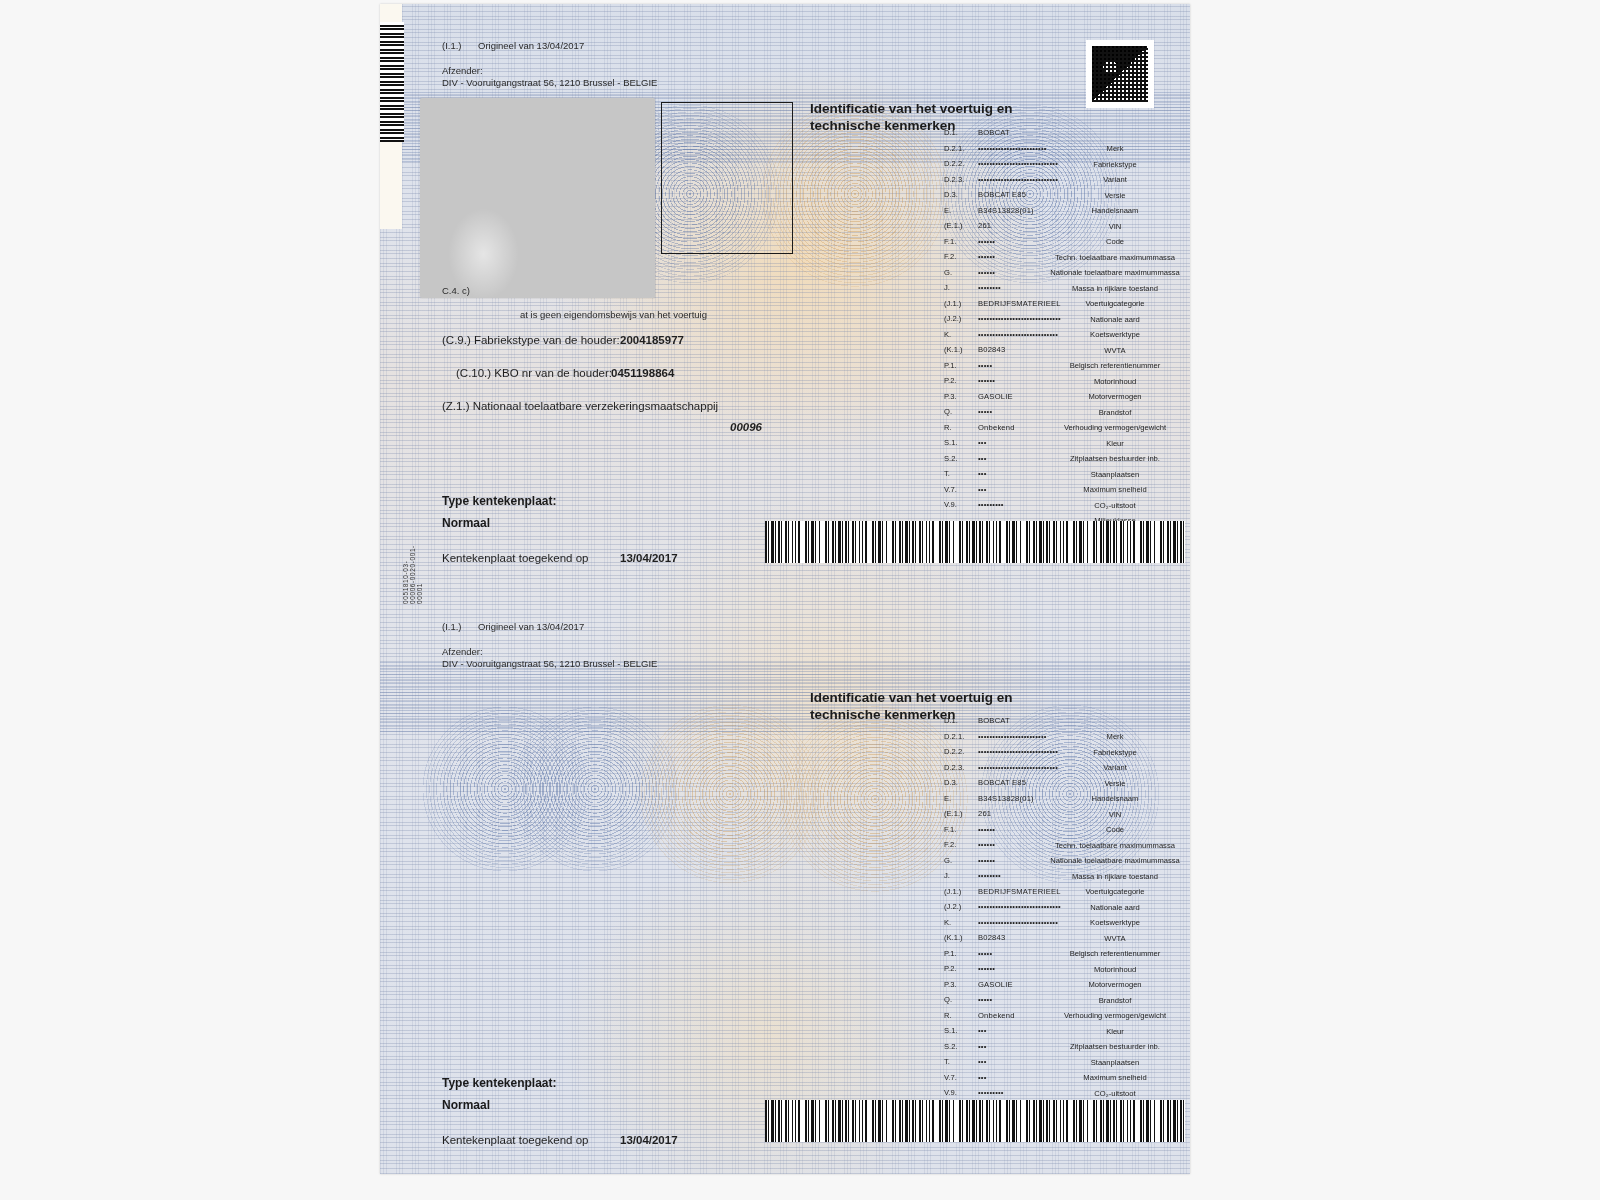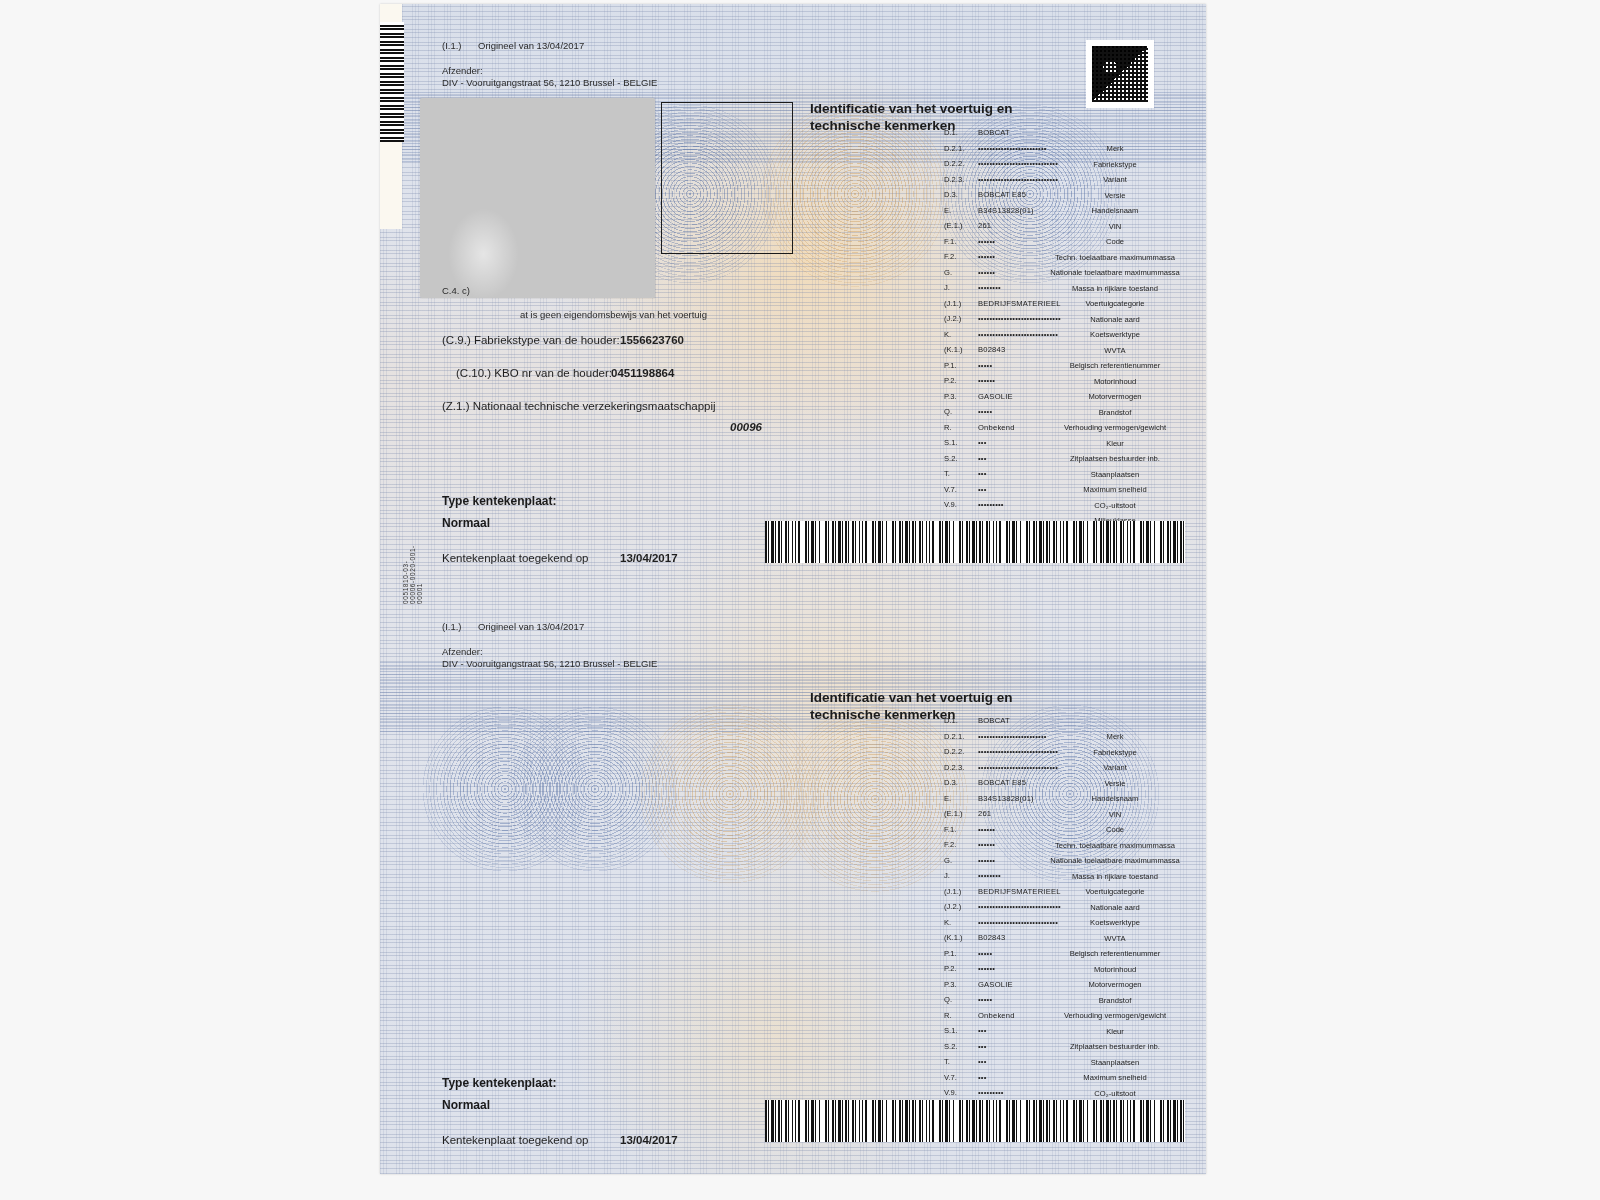--- a/index.html
+++ b/index.html
@@ -14,21 +14,20 @@
     background:
       linear-gradient(to bottom,
         rgba(255,255,255,0) 0%,
         rgba(255,255,255,0) 100%),
       radial-gradient(ellipse 360px 280px at 52% 22%, rgba(255,214,150,0.55), rgba(255,214,150,0) 70%),
       radial-gradient(ellipse 320px 300px at 55% 60%, rgba(255,222,170,0.45), rgba(255,222,170,0) 72%),
       radial-gradient(ellipse 300px 260px at 48% 88%, rgba(255,220,160,0.35), rgba(255,220,160,0) 70%),
       linear-gradient(to bottom,#d9dfea 0%,#dfe3ec 18%,#e6e2e0 32%,#e2e4ea 52%,#dfe3ec 70%,#dee2eb 100%);
     box-shadow:0 0 2px rgba(0,0,0,0.18);
     overflow:hidden;
-    padding-left:16px;
   }
   
   .texture{
     position:absolute;inset:0;
     background-image:
       repeating-linear-gradient(0deg, rgba(120,135,170,0.30) 0px, rgba(120,135,170,0.30) 0.6px, rgba(255,255,255,0) 0.6px, rgba(255,255,255,0) 2.6px),
       repeating-linear-gradient(90deg, rgba(120,135,170,0.16) 0px, rgba(120,135,170,0.16) 0.6px, rgba(255,255,255,0) 0.6px, rgba(255,255,255,0) 3.2px);
     pointer-events:none;
   }
   .wave{
@@ -145,26 +144,26 @@
 
     <div class="txt small" style="left:62px;top:94px;color:#3a3a3a;">...atie van de houder bij de ...ving</div>
 
     <div class="redact" style="left:40px;top:94px;width:235px;height:200px;"></div>
     <div class="box-outline" style="left:281px;top:98px;width:130px;height:150px;"></div>
 
     <div class="txt small" style="left:62px;top:281px;">C.4. c)</div>
     <div class="txt small" style="left:140px;top:281px;margin-top:24px;">at is geen eigendomsbewijs van het voertuig</div>
 
     <div class="txt mid" style="left:62px;top:330px;">(C.9.) Fabriekstype van de houder:</div>
-    <div class="txt mid bold" style="left:240px;top:330px;">1556623760</div>
+    <div class="txt mid bold" style="left:240px;top:330px;">2004185977</div>
 
     <div class="txt mid" style="left:76px;top:363px;">(C.10.) KBO nr van de houder:</div>
     <div class="txt mid bold" style="left:231px;top:363px;">0451198864</div>
 
-    <div class="txt mid" style="left:62px;top:396px;">(Z.1.) Nationaal technische verzekeringsmaatschappij</div>
+    <div class="txt mid" style="left:62px;top:396px;">(Z.1.) Nationaal toelaatbare verzekeringsmaatschappij</div>
     <div class="txt mid bold" style="left:350px;top:417px;font-style:italic;">00096</div>
 
     <div class="txt big" style="left:62px;top:490px;">Type kentekenplaat:</div>
     <div class="txt big" style="left:62px;top:512px;">Normaal</div>
     <div class="txt mid" style="left:62px;top:548px;">Kentekenplaat toegekend op</div>
     <div class="txt mid bold" style="left:240px;top:548px;">13/04/2017</div>
 
     <div class="txt hdr" style="left:430px;top:88px;">Identificatie van het voertuig en</div>
     <div class="txt hdr" style="left:430px;top:105px;">technische kenmerken</div>
 

